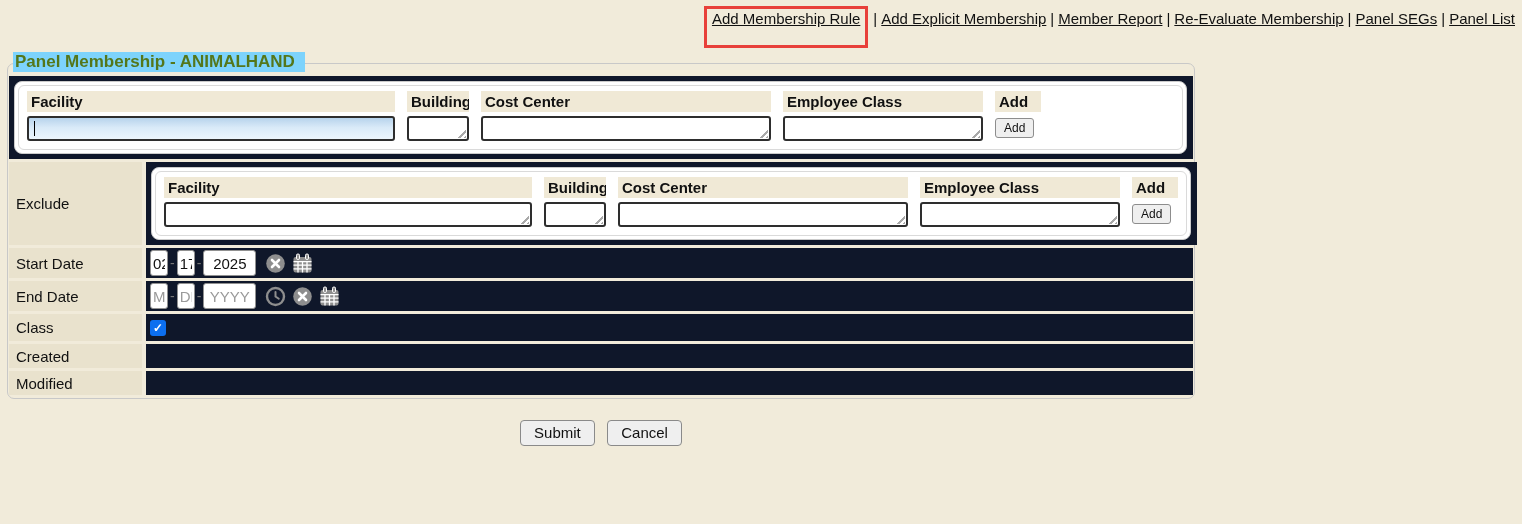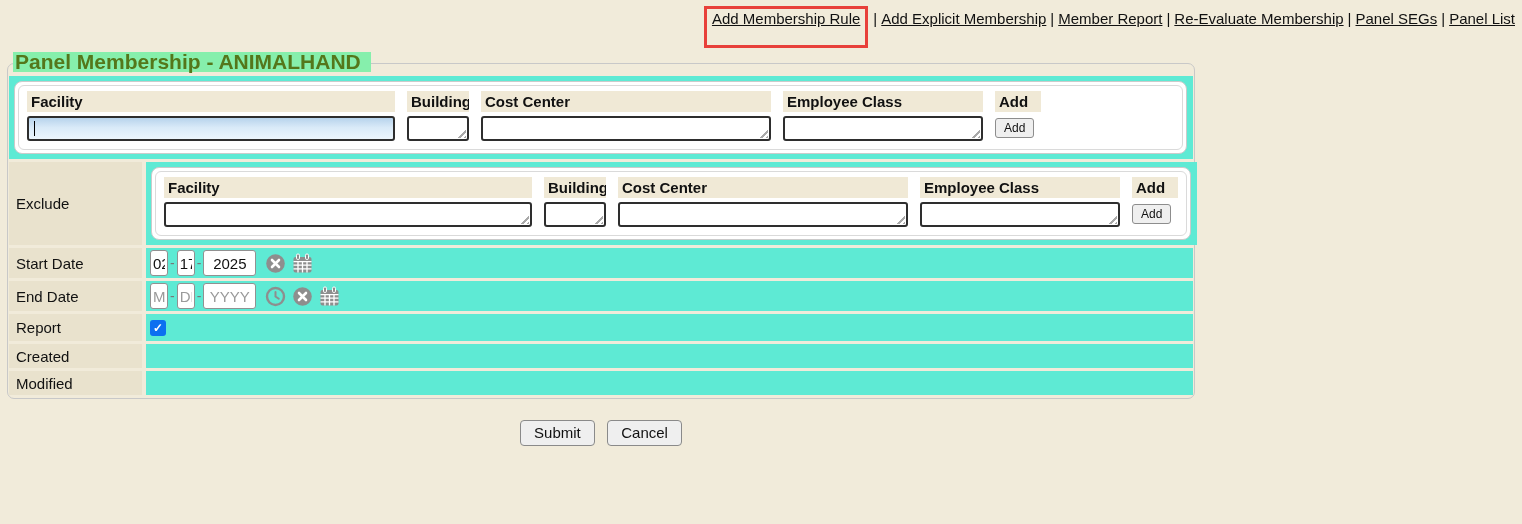--- a/index.html
+++ b/index.html
@@ -18,31 +18,31 @@
   .nav-hl{ display:inline-block; border:3px solid #e8403a; padding:1px 5px 18px; margin-right:1px;}
 
   
   .container{
     position:relative; width:1188px; margin-top:15px;
     border:1px solid #c8c8c8; border-radius:7px;
     padding:12px 0 3px 0; box-sizing:border-box;
   }
   .legend{
     position:absolute; top:-12px; left:5px;
-    background:#86efac; padding:0 10px 0 2px;
-    font-size:21px; font-weight:bold; color:#54771b; line-height:20px;
+    background:#7dd3fc; padding:0 10px 0 2px;
+    font-size:17px; font-weight:bold; color:#54771b; line-height:20px;
   }
 
   .rows{ display:flex; flex-direction:column; gap:3px; }
   .row{ display:flex; gap:4px; margin:0 1px; }
   .lbl{
     flex:0 0 133px; background:#e9e2cd; font-size:15px;
     display:flex; align-items:center; padding:2px 4px 2px 7px; box-sizing:border-box;
   }
-  .val{ flex:1 1 auto; background:#5eead4; display:flex; align-items:center; box-sizing:border-box; }
+  .val{ flex:1 1 auto; background:#0f172a; display:flex; align-items:center; box-sizing:border-box; }
 
   
   .val-rule{ padding:5px 6px 5px 5px; }
   .panel{ flex:1; background:#fff; border:1px solid #cbcbcb; border-radius:8px; padding:3px; }
   .panel-inner{ border:1px solid #dadada; border-radius:6px; padding:5px 8px 8px; }
   .rule-grid{ display:grid; grid-template-columns:368px 62px 290px 200px 46px; column-gap:12px; }
   .hcell{ background:#f0e9d6; font-weight:bold; font-size:15px; padding:2px 2px 2px 4px; margin-bottom:4px; white-space:nowrap; overflow:hidden;}
   .tin-wrap{ position:relative; }
   .tin{
     width:100%; box-sizing:border-box; height:25px;
@@ -225,21 +225,21 @@
             <rect x="1.5" y="4" width="18" height="15.5" rx="2" fill="#8e8e8e"></rect>
             <rect x="4.5" y="1" width="3" height="5.5" rx="1.3" fill="#8e8e8e" stroke="#fff" stroke-width="1"></rect>
             <rect x="13.5" y="1" width="3" height="5.5" rx="1.3" fill="#8e8e8e" stroke="#fff" stroke-width="1"></rect>
             <path d="M1.5 8.6 H19.5 M6 8.6 V19.5 M10.5 8.6 V19.5 M15 8.6 V19.5 M1.5 12.2 H19.5 M1.5 15.8 H19.5" stroke="#fff" stroke-width="1.3" fill="none"></path>
           </svg>
       </div>
     </div>
 
 
     <div class="row">
-      <div class="lbl">Report</div>
+      <div class="lbl">Class</div>
       <div class="val val-active">
         <span class="checkbox">
             <span>✓</span>
           </span>
       </div>
     </div>
 
     <div class="row">
       <div class="lbl">Created</div>
       <div class="val val-plain"></div>

